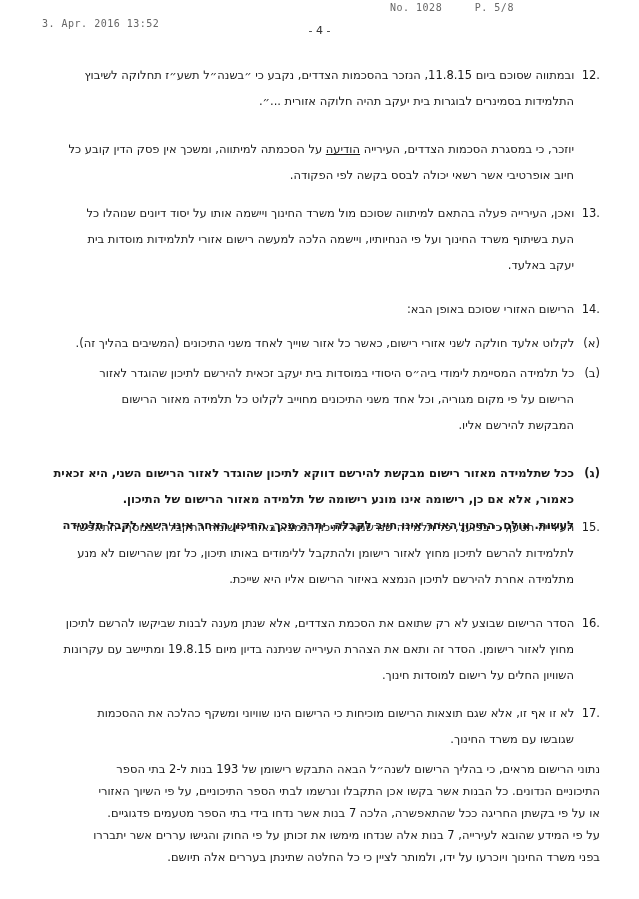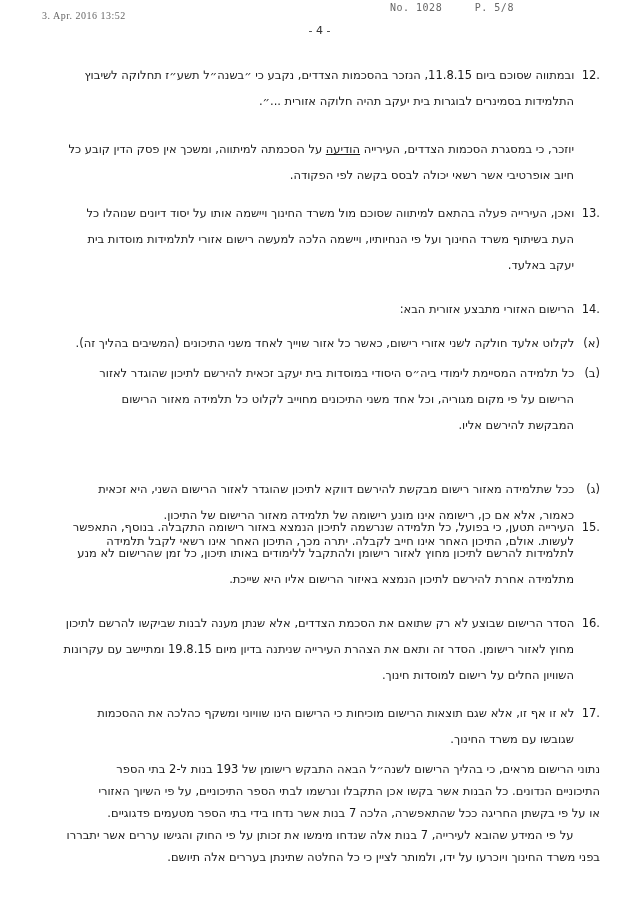--- a/index.html
+++ b/index.html
@@ -5,21 +5,21 @@
   html, body { margin: 0; padding: 0; background: #ffffff; }
   body {
     width: 639px; height: 899px; position: relative; overflow: hidden;
     font-family: "DejaVu Sans", sans-serif; color: #1a1a1a;
   }
   .fax-header {
     position: absolute; top: 2px; left: 0; width: 639px; height: 14px;
     font-family: "DejaVu Sans Mono", monospace; font-size: 10px; color: #666;
     letter-spacing: 0.5px;
   }
-  .fax-left { position: absolute; left: 42px; top: 8px; font-family: Liberation Serif, serif; }
+  .fax-left { position: absolute; left: 42px; top: 16px; }
   .fax-right { position: absolute; left: 390px; top: 0; white-space: pre; }
   .page-num {
     position: absolute; top: 24px; left: 0; width: 639px; text-align: center;
     font-size: 11px; color: #333;
   }
   .doc {
     position: absolute; left: 40px; top: 0; width: 560px;
     direction: rtl; text-align: right; font-size: 11.5px; line-height: 26px;
   }
   .para { position: absolute; right: 0; width: 560px; }
@@ -65,41 +65,41 @@
       <span class="num">.13</span>
       <span>ואכן, </span><b>העירייה</b><span> פעלה בהתאם למיתווה שסוכם מול </span><b>משרד החינוך</b><span> ויישמה אותו על יסוד דיונים שנוהלו כל</span>
     </div>
     <div class="line ind">העת בשיתוף משרד החינוך ועל פי הנחיותיו, ויישמה הלכה למעשה רישום אזורי לתלמידות מוסדות בית</div>
     <div class="line ind">יעקב באלעד.</div>
   </div>
 
   <div class="para" style="top:296px;">
     <div class="line">
       <span class="num">.14</span>
-      <span>הרישום האזורי מתבצע אזורית הבא:</span>
+      <span>הרישום האזורי שסוכם באופן הבא:</span>
     </div>
   </div>
 
   <div class="para" style="top:330px;">
     <div class="line">
       <span class="num">(א)</span>
       <span>לקלוט אלעד חולקה לשני אזורי רישום, כאשר כל אזור שוייך לאחד משני התיכונים (המשיבים בהליך זה).</span>
     </div>
   </div>
 
   <div class="para" style="top:360px;">
     <div class="line">
       <span class="num">(ב)</span>
       <span>כל תלמידה המסיימת לימודי ביה״ס היסודי במוסדות בית יעקב זכאית להירשם לתיכון שהוגדר לאזור</span>
     </div>
     <div class="line ind">הרישום על פי מקום מגוריה, וכל אחד משני התיכונים מחוייב לקלוט כל תלמידה מאזור הרישום</div>
     <div class="line ind">המבקשת להירשם אליו.</div>
   </div>
 
-  <div class="para" style="top:476px;">
+  <div class="para" style="top:460px;font-weight:bold;">
     <div class="line">
       <span class="num">(ג)</span>
       <span>ככל שתלמידה מאזור רישום מבקשת להירשם דווקא לתיכון שהוגדר לאזור הרישום השני, היא זכאית</span>
     </div>
     <div class="line ind">כאמור, אלא אם כן, רישומה אינו מונע רישומה של תלמידה מאזור הרישום של התיכון.</div>
     <div class="line ind">לעשות. אולם, התיכון האחר אינו חייב לקבלה. יתרה מכך, התיכון האחר אינו רשאי לקבל תלמידה</div>
   </div>
 
   <div class="para" style="top:514px;">
     <div class="line">
@@ -126,17 +126,17 @@
     </div>
     <div class="line ind">שגובשו עם משרד החינוך.</div>
   </div>
 
   <div class="para" style="top:758px; line-height:22px;">
     <div class="line" style="height:22px;">נתוני הרישום מראים, כי בהליך הרישום לשנה״ל הבאה התבקש רישומן של 193 בנות ל-2 בתי הספר</div>
     <div class="line" style="height:22px;">התיכוניים הנדונים. כל הבנות אשר בקשו אכן התקבלו ונרשמו לבתי הספר התיכוניים, על פי השיוך האזורי</div>
     <div class="line" style="height:22px;">
       <span>או על פי בקשתן החריגה ככל שהתאפשרה, </span><b>הלכה</b><span> 7 בנות אשר נדחו בידי בתי הספר מטעמים פדגוגיים.</span>
     </div>
-    <div class="line" style="height:22px;text-align:center;">על פי המידע שהובא לעירייה, 7 בנות אלה שנדחו מימשו את זכותן על פי החוק והגישו עררים אשר יתבררו</div>
+    <div class="line" style="height:22px;">על פי המידע שהובא לעירייה, 7 בנות אלה שנדחו מימשו את זכותן על פי החוק והגישו עררים אשר יתבררו</div>
     <div class="line" style="height:22px;">בפני משרד החינוך ויוכרעו על ידו, ולמותר לציין כי כל החלטה שתינתן בעררים אלה תיושם.</div>
   </div>
 
 </div>
 
 </body></html>

